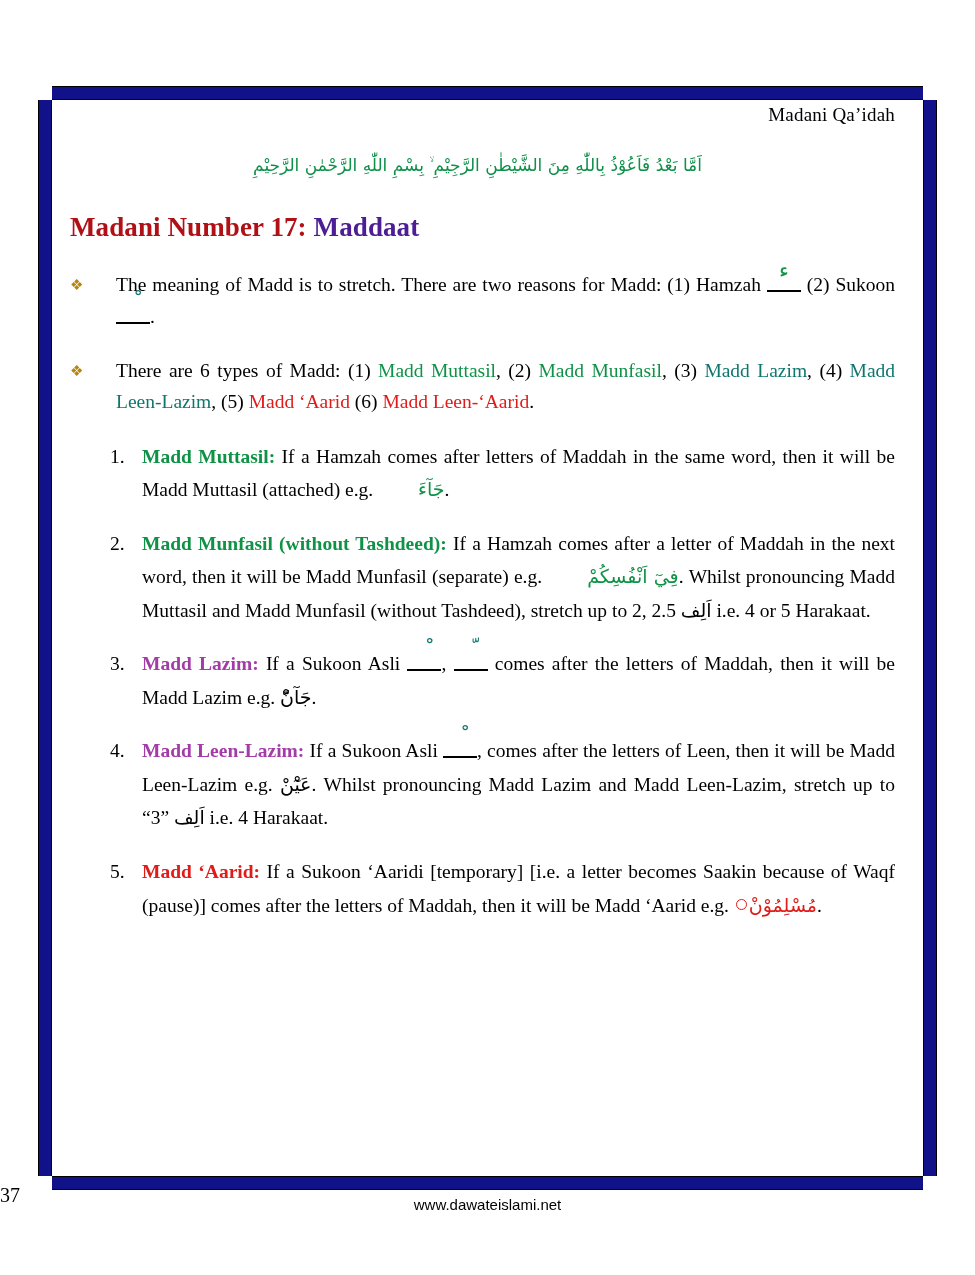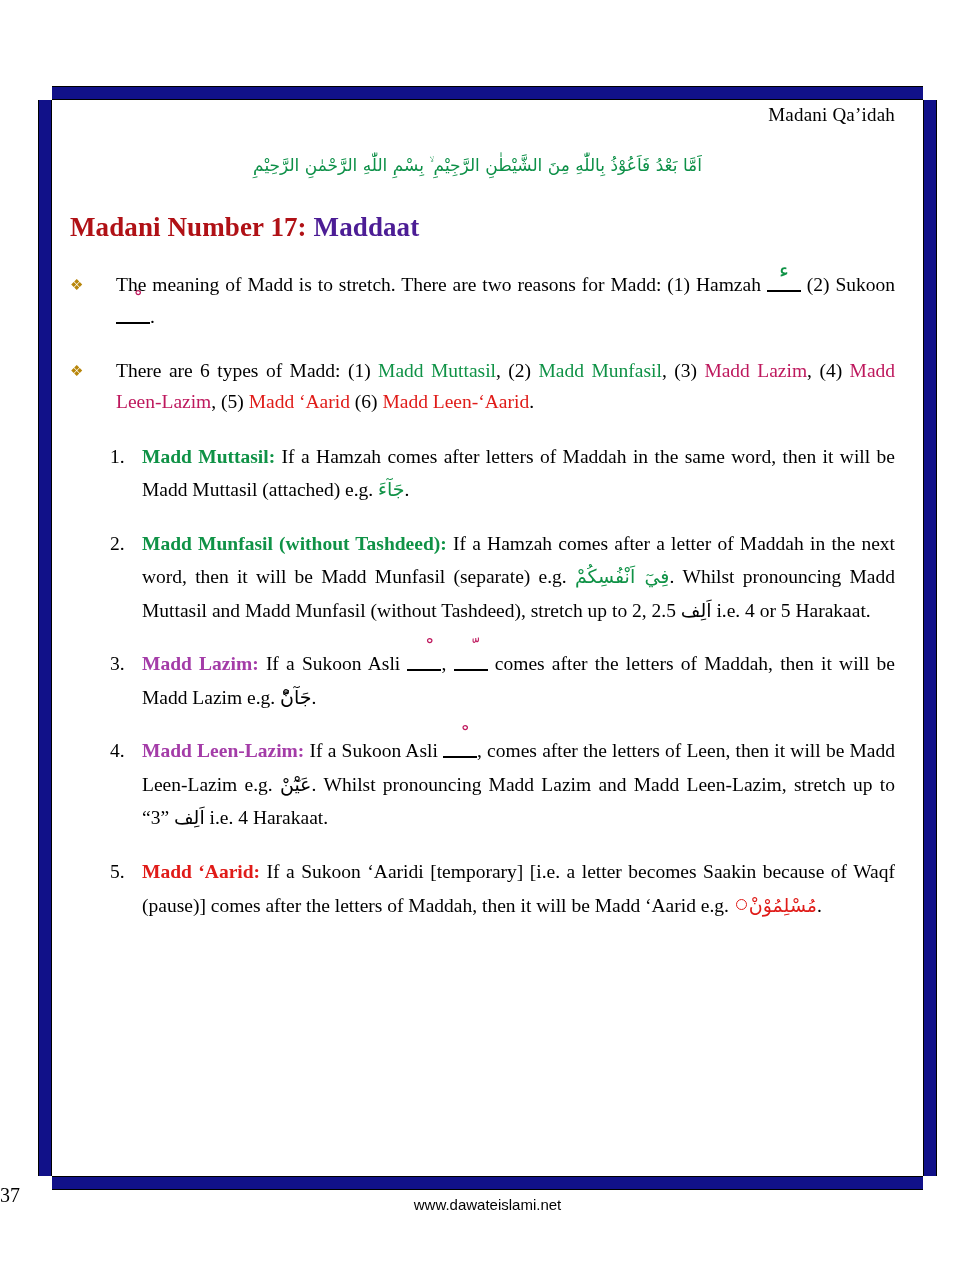--- a/index.html
+++ b/index.html
@@ -105,30 +105,30 @@
     font-size: 19.5px;
     line-height: 1.72;
   }
   .num-mark { flex: 0 0 32px; }
   .num-body { flex: 1 1 auto; text-align: justify; }
 
   .g { color: #0f9246; font-weight: bold; }
   .p { color: #a43ca8; font-weight: bold; margin-top: 20px; }
   .r { color: #e01b18; font-weight: bold; }
   .g-plain { color: #0f9246; }
-  .p-plain { color: #be185d; }
+  .p-plain { color: #0f766e; }
   .r-plain { color: #e01b18; }
 
   .ar {
     font-family: "DejaVu Sans", "Liberation Sans", sans-serif;
     direction: rtl;
     unicode-bidi: isolate;
     font-size: 19px;
   }
-  .ar-green { color: #0f9246; }
+  .ar-green { color: #0f9246; margin-left: 40px; }
   .ar-red { color: #e01b18; }
 
   
   .mark {
     display: inline-block;
     position: relative;
     width: 34px;
     height: 1em;
     vertical-align: baseline;
   }

